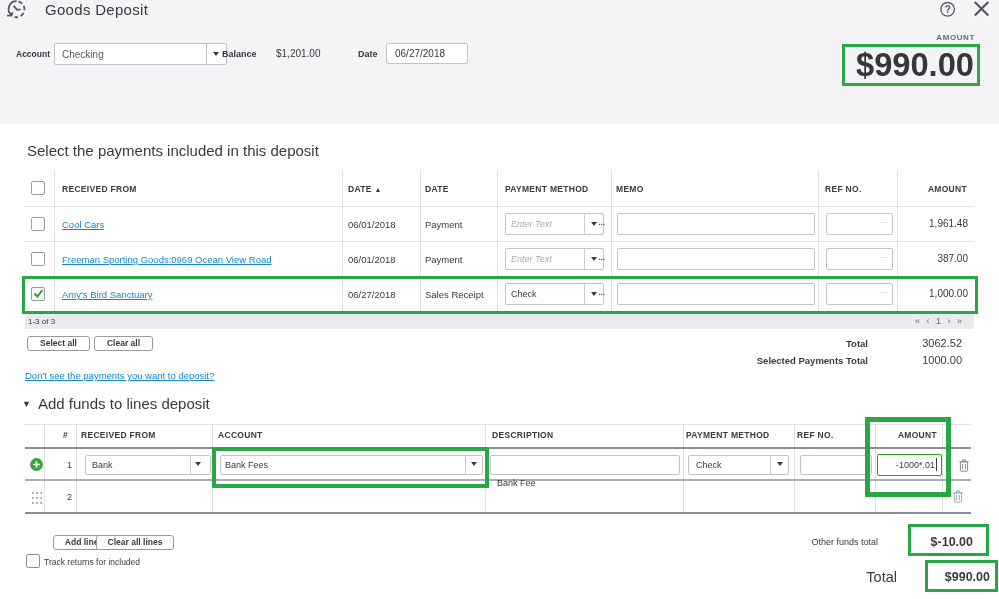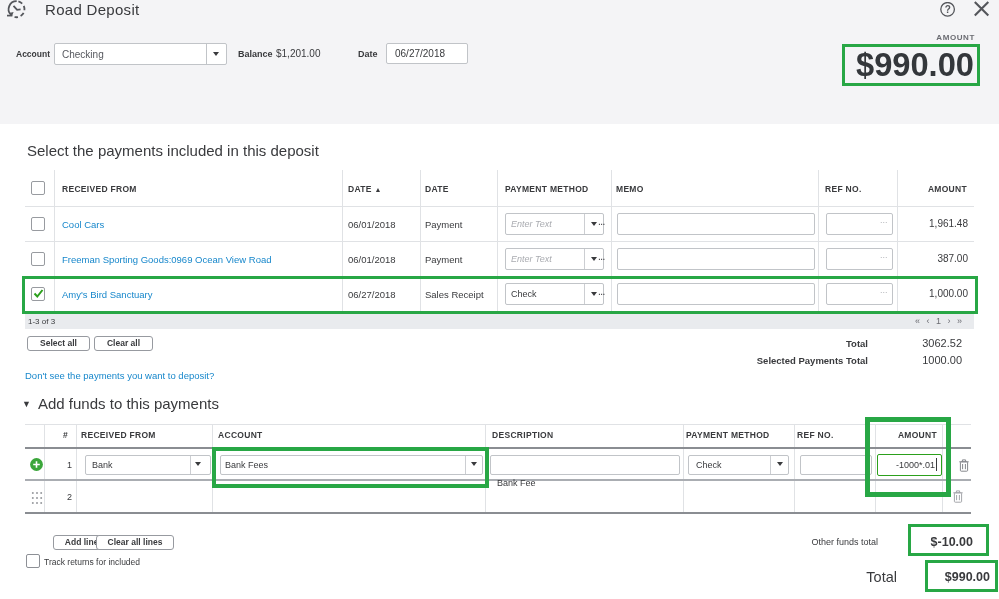--- a/index.html
+++ b/index.html
@@ -1,21 +1,21 @@
 <!DOCTYPE html>
 <html><head>
 <meta charset="utf-8">
 <style>
 * { margin:0; padding:0; box-sizing:border-box; }
 html,body { width:999px; height:599px; background:#fff; font-family:"Liberation Sans", sans-serif; overflow:hidden; position:relative; }
 .abs { position:absolute; }
 .band { left:0; top:0; width:999px; height:124px; background:#f4f4f6; }
 .dk { color:#393a3d; }
 .gy { color:#6b6c72; }
-.link { color:#1787cb; }
+.link { color:#1787cb;text-decoration:underline; }
 .b { font-weight:bold; }
 .vline { width:1px; background:#e0e2e5; }
 .hline { height:1px; background:#e0e2e5; }
 .inp { background:#fff; border:1px solid #c1c4c8; border-radius:2px; }
 .hdr8 { font-size:8.5px; font-weight:bold; color:#393a3d; letter-spacing:0.3px; }
 .btn { position:absolute; background:#fff; border:1px solid #979aa0; border-radius:3px; font-size:8.5px; font-weight:bold; color:#393a3d; text-align:center; }
 .gbox { position:absolute; border:3.5px solid #28a745; }
 .cell { position:absolute; font-size:9.5px; color:#393a3d; }
 </style>
 </head>
@@ -24,37 +24,37 @@
 
 <svg class="abs" style="left:5px; top:0px;" width="22" height="19" viewBox="0 0 22 19">
   <g fill="none" stroke="#54565b" stroke-width="1.8">
     <path d="M11.7 1.2 A 8 8 0 0 0 6.0 14.9"></path>
     <path d="M13.4 1.4 A 8 8 0 0 1 9.5 17.0" stroke-dasharray="4.4 2.8"></path>
     <path d="M8.5 5.8 L12.1 9.8 L15.6 9.4"></path>
     <path d="M2 15.6 L7.4 15.6" stroke-width="1.7"></path>
   </g>
   <path d="M4.0 13.1 L8.6 11.9 L6.9 16.2 Z" fill="#54565b"></path>
 </svg>
-<div class="abs dk" style="left:45px; top:1px; font-size:15px; font-weight:500; letter-spacing:0.3px;">Road Deposit</div>
+<div class="abs dk" style="left:45px; top:1px; font-size:15px; font-weight:500; letter-spacing:0.3px;">Goods Deposit</div>
 
 <svg class="abs" style="left:940px; top:2px;" width="16" height="16" viewBox="0 0 16 16">
   <circle cx="7.6" cy="7.3" r="6.8" fill="none" stroke="#54565b" stroke-width="1.3"></circle>
   <text x="7.7" y="11.2" font-size="10" font-weight="bold" fill="#54565b" text-anchor="middle" font-family="Liberation Sans">?</text>
 </svg>
 <svg class="abs" style="left:973px; top:0px;" width="18" height="18" viewBox="0 0 18 18">
   <path d="M1.8 2 L15.3 15.5 M15.3 2 L1.8 15.5" stroke="#54565b" stroke-width="2.1" fill="none"></path>
 </svg>
 
 <div class="abs dk b" style="left:16px; top:49px; font-size:8.5px;">Account</div>
 <div class="abs inp" style="left:54px; top:43px; width:173px; height:22px;"></div>
 <div class="abs" style="left:62px; top:49px; font-size:10px; color:#56585e;">Checking</div>
 <div class="abs" style="left:206px; top:44px; width:1px; height:20px; background:#c1c4c8;"></div>
 <div class="abs" style="left:213px; top:52px; width:0; height:0; border-left:3px solid transparent; border-right:3px solid transparent; border-top:4px solid #393a3d;"></div>
 
-<div class="abs dk b" style="left:238px; top:49px; font-size:9px;">Balance</div>
+<div class="abs dk b" style="left:222px; top:49px; font-size:9px;">Balance</div>
 <div class="abs dk" style="left:276px; top:48px; font-size:10px;">$1,201.00</div>
 <div class="abs dk b" style="left:358px; top:49px; font-size:9px;">Date</div>
 <div class="abs inp" style="left:386px; top:43px; width:82px; height:21px;"></div>
 <div class="abs dk" style="left:395px; top:48px; font-size:10px;">06/27/2018</div>
 
 <div class="abs b gy" style="left:835px; top:33px; width:140px; text-align:right; font-size:8px; letter-spacing:0.6px;">AMOUNT</div>
 <div class="gbox" style="left:842px; top:44px; width:138px; height:42px;"></div>
 <div class="abs" style="left:832px; top:45px; width:142px; text-align:right; font-size:34px; font-weight:bold; color:#34373b; transform:scaleX(0.96); transform-origin:right;">$990.00</div>
 
 <div class="abs dk" style="left:27px; top:142px; font-size:15px;">Select the payments included in this deposit</div>
@@ -135,21 +135,21 @@
 <div class="btn" style="left:94px; top:336px; width:59px; height:15px; line-height:13px;">Clear all</div>
 
 <div class="abs dk b" style="left:748px; top:338px; width:120px; text-align:right; font-size:9.5px;">Total</div>
 <div class="abs dk" style="left:862px; top:337px; width:100px; text-align:right; font-size:11px;">3062.52</div>
 <div class="abs dk b" style="left:748px; top:355px; width:120px; text-align:right; font-size:9.5px;">Selected Payments Total</div>
 <div class="abs dk" style="left:862px; top:354px; width:100px; text-align:right; font-size:11px;">1000.00</div>
 
 <div class="abs link" style="left:25px; top:370px; font-size:9.5px;">Don't see the payments you want to deposit?</div>
 
 <div class="abs dk" style="left:22px; top:399px; font-size:9px;">▼</div>
-<div class="abs dk" style="left:38px; top:395px; font-size:15px;">Add funds to this payments</div>
+<div class="abs dk" style="left:38px; top:395px; font-size:15px;">Add funds to lines deposit</div>
 
 <div class="abs hline" style="left:25px; top:424px; width:946px;"></div>
 <div class="abs vline" style="left:44px; top:424px; height:90px;"></div>
 <div class="abs vline" style="left:76px; top:424px; height:90px;"></div>
 <div class="abs vline" style="left:212px; top:424px; height:90px;"></div>
 <div class="abs vline" style="left:485px; top:424px; height:90px;"></div>
 <div class="abs vline" style="left:683px; top:424px; height:90px;"></div>
 <div class="abs vline" style="left:794px; top:424px; height:90px;"></div>
 <div class="abs vline" style="left:875px; top:424px; height:90px;"></div>
 <div class="abs vline" style="left:942px; top:424px; height:90px;"></div>

